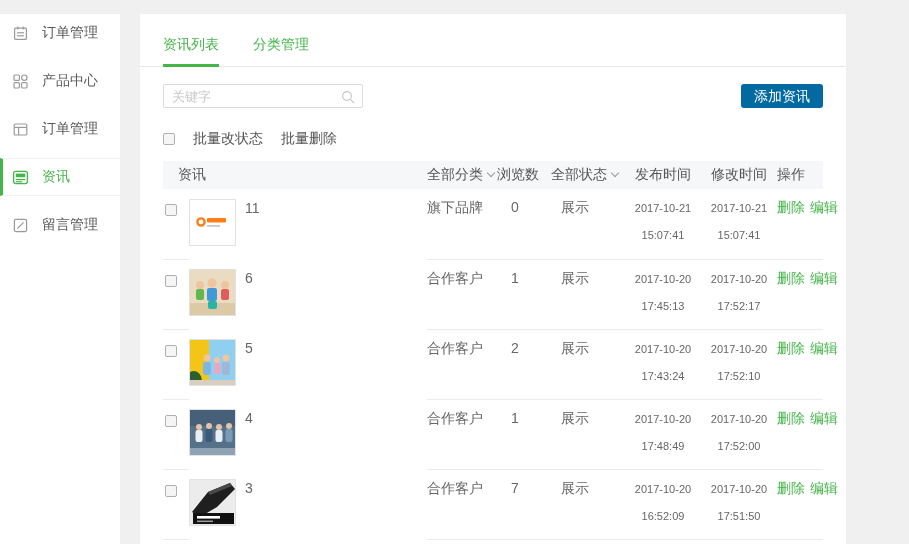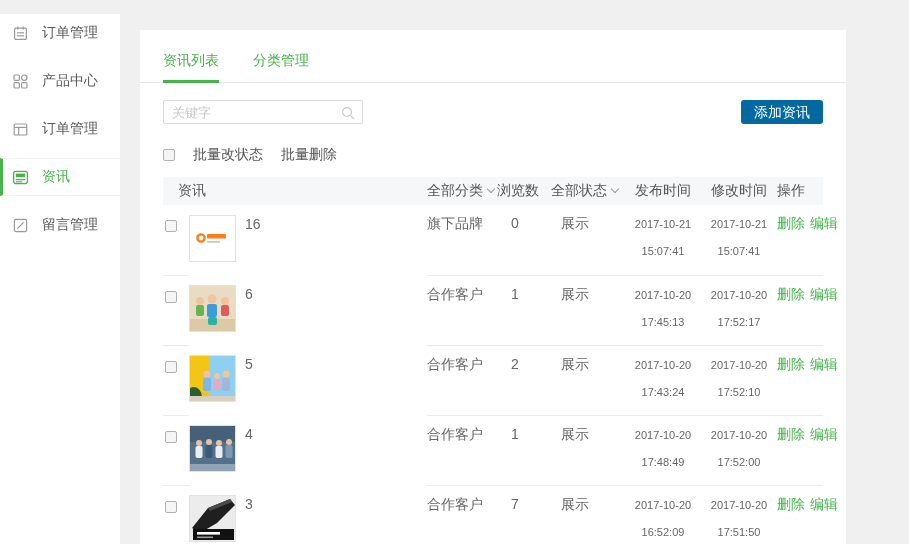--- a/index.html
+++ b/index.html
@@ -26,21 +26,21 @@
   }
   .side-item .ico { width:17px; height:17px; flex:0 0 17px; display:flex; align-items:center; }
   .side-item.active {
     border-left:3px solid #44b549;
     border-top:1px solid #f2f2f2;
     border-bottom:1px solid #f2f2f2;
     color:#44b549;
   }
   
   .content {
-    position:absolute; left:140px; top:30px; width:706px; bottom:0;
+    position:absolute; left:140px; top:14px; width:706px; bottom:0;
     background:#fff;
   }
   .tabbar {
     padding:22px 23px 0;
     border-bottom:1px solid #e7e7e7;
     display:flex; gap:34px;
   }
   .tab {
     color:#44b549; padding-bottom:12px; cursor:pointer; position:relative;
   }
@@ -229,21 +229,21 @@
           <td class="cb-cell"><span class="checkbox"></span></td>
           <td class="news-cell">
             <span class="thumb">
               <svg width="47" height="47" viewBox="0 0 47 47">
                 <rect width="47" height="47" fill="#ffffff"></rect>
                 <circle cx="11" cy="22" r="3.6" fill="none" stroke="#ff7e17" stroke-width="2.4"></circle>
                 <rect x="17" y="18" width="19" height="4.5" rx="1" fill="#ff7e17"></rect>
                 <rect x="17" y="25" width="13" height="1.8" fill="#c9c9c9"></rect>
               </svg>
             </span>
-            <span class="title">16</span>
+            <span class="title">11</span>
           </td>
           <td>旗下品牌</td>
           <td class="views-cell">0</td>
           <td class="status-cell">展示</td>
           <td class="time-cell">
             <div>2017-10-21</div>
               <div>15:07:41</div>
           </td>
           <td class="time-cell">
             <div>2017-10-21</div>

